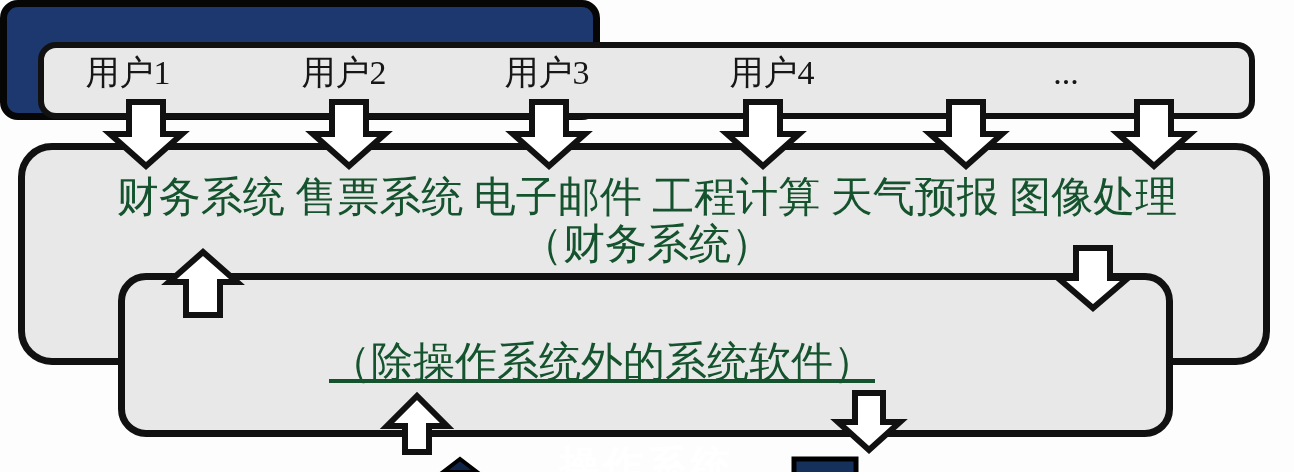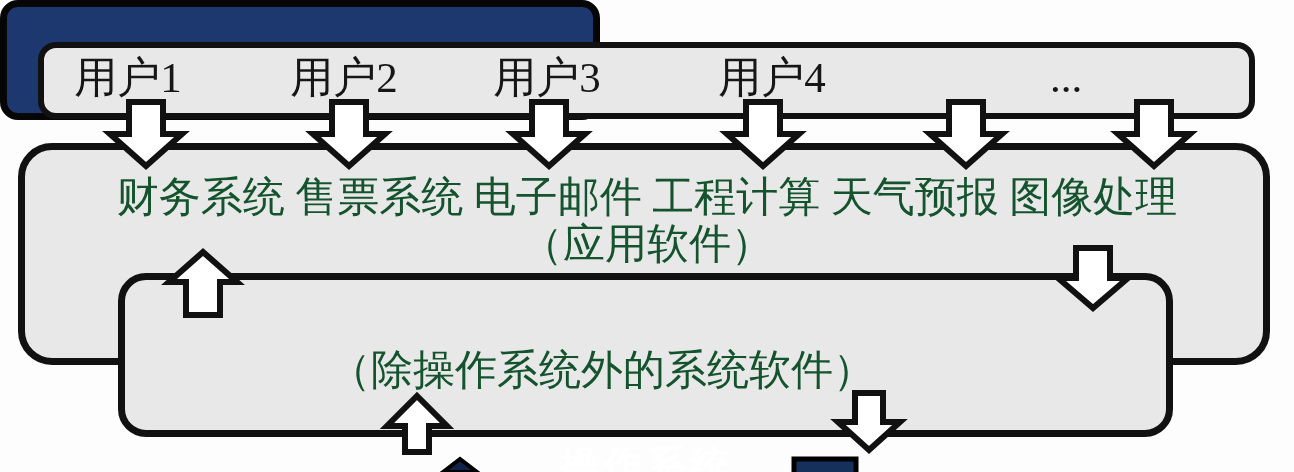--- a/index.html
+++ b/index.html
@@ -7,28 +7,28 @@
        font-family:"Liberation Serif","DejaVu Serif",serif;}
   #canvas{position:relative;width:1294px;height:472px;overflow:hidden;}
 
   .layer-box{position:absolute;background:#e8e8e8;border:7px solid #111;box-sizing:border-box;}
   #box-users{left:38px;top:42px;width:1217px;height:77px;border-width:6px;border-radius:18px;}
   #box-app{left:18px;top:143px;width:1252px;height:222px;border-radius:34px;}
   #box-sys{left:118px;top:273px;width:1055px;height:164px;border-radius:28px;}
   #box-os{left:347px;top:412px;width:600px;height:120px;background:#1c386e;
           border:7px solid #060606;border-radius:18px;box-sizing:border-box;}
 
-  .user-label{position:absolute;top:56px;font-size:43px;line-height:1;color:#161616;
+  .user-label{position:absolute;top:56px;font-size:34px;line-height:1;color:#161616;
               transform:translateX(-50%);white-space:nowrap;}
   .diag-text{position:absolute;left:0;right:0;text-align:center;font-size:42px;line-height:1;
              color:#14532d;white-space:nowrap;}
   #app-line1{top:176px;}
   #app-line2{top:223px;}
   #sys-line1{top:301px;right:90px;}
-  #sys-line2{top:349px;right:90px;}
+  #sys-line2{top:341px;right:90px;text-decoration:underline;}
 
   #os-label{position:absolute;left:347px;top:445px;width:600px;text-align:center;
             font-family:"Liberation Sans","DejaVu Sans",sans-serif;font-weight:bold;
             font-size:40px;line-height:1;letter-spacing:4px;color:#fff;white-space:nowrap;}
 
   #arrow-layer{position:absolute;left:0;top:0;width:1294px;height:472px;pointer-events:none;}
 
   #watermark{position:absolute;left:1206px;top:440px;
              font-family:"Liberation Sans","DejaVu Sans",sans-serif;font-weight:bold;
              font-size:21px;letter-spacing:1px;color:#d9a23c;opacity:.88;white-space:nowrap;}
@@ -43,21 +43,21 @@
   <div id="box-sys" class="layer-box" style="background: rgb(232, 232, 232); border-color: rgb(17, 17, 17);"></div>
   <div id="box-os" style="background: rgb(28, 56, 110);"></div>
 
   <span class="user-label" style="left:128px">用户1</span>
   <span class="user-label" style="left:344px">用户2</span>
   <span class="user-label" style="left:547px">用户3</span>
   <span class="user-label" style="left:772px">用户4</span>
   <span class="user-label" style="left:1066px">...</span>
 
   <div id="app-line1" class="diag-text">财务系统 售票系统 电子邮件 工程计算 天气预报 图像处理</div>
-  <div id="app-line2" class="diag-text">（应用软件）</div>
+  <div id="app-line2" class="diag-text">（财务系统）</div>
 
   <div id="sys-line2" class="diag-text">（除操作系统外的系统软件）</div>
 
   <div id="os-label" style="color: rgb(255, 255, 255);">操作系统</div>
 
   <svg id="arrow-layer" viewBox="0 0 1294 472" xmlns="http://www.w3.org/2000/svg">
       <path d="M855,393 L883,393 L883,422 L900,422 L869,450 L838,422 L855,422 Z" fill="#ffffff" stroke="#111111" stroke-width="6" stroke-linejoin="miter"></path>
       <path d="M405,452 L405,426 L387,426 L417,396 L447,426 L429,426 L429,452 Z" fill="#ffffff" stroke="#111111" stroke-width="6" stroke-linejoin="miter"></path>
       <path d="M1076,248 L1110,248 L1110,278 L1128,278 L1093,308 L1058,278 L1076,278 Z" fill="#ffffff" stroke="#111111" stroke-width="6" stroke-linejoin="miter"></path>
       <path d="M186,315 L186,282 L169,282 L203,252 L237,282 L220,282 L220,315 Z" fill="#ffffff" stroke="#111111" stroke-width="6" stroke-linejoin="miter"></path>

